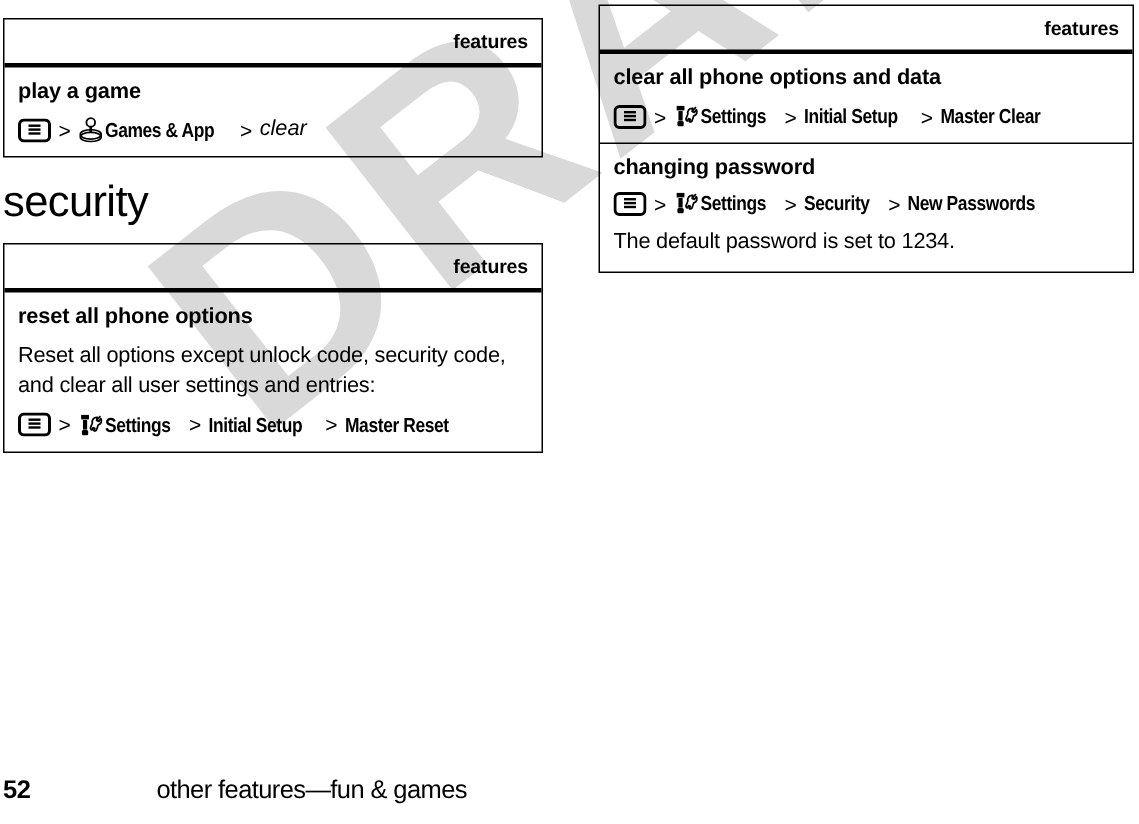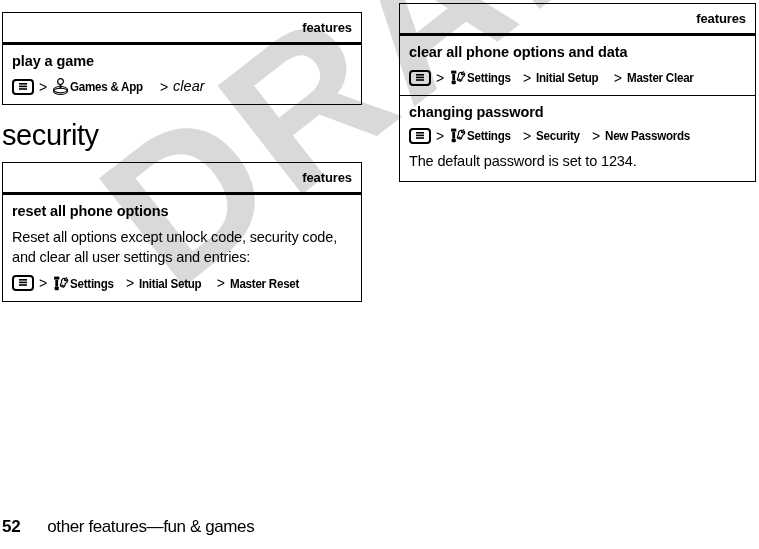--- a/index.html
+++ b/index.html
@@ -162,31 +162,32 @@
   .icon-joy    { width: 17px; height: 17px; margin-right: 1px; }
   .icon-tools  { width: 17px; height: 17px; margin-right: 1px; }
 
   
   #footer {
     position: absolute;
     left: 2px;
     bottom: 12px;
     display: flex;
     align-items: center;
+    gap: 46px;
   }
   #footer .page-num {
     font-size: 17px;
     font-weight: bold;
     letter-spacing: -0.3px;
   }
   #footer .crumb {
     font-size: 17px;
     font-weight: normal;
     letter-spacing: -0.4px;
-    margin-left: 27px;
+    margin-left: 38px;
   }
 </style>
 </head>
 <body>
 
 <div id="watermark">
   <div class="wm-text">DRAFT</div>
 </div>
 
 <div id="page">

